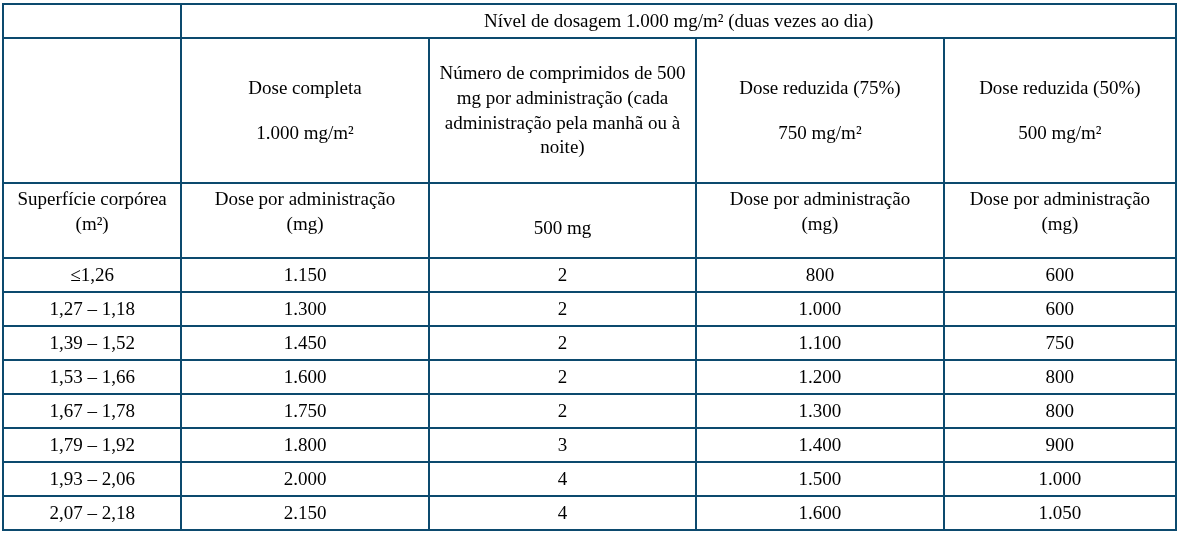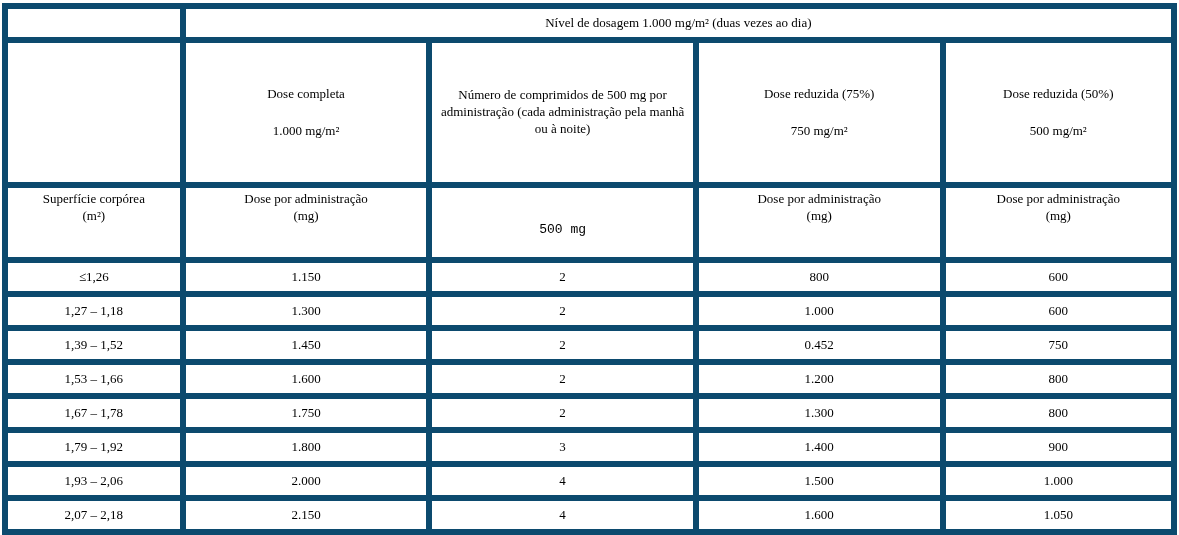--- a/index.html
+++ b/index.html
@@ -18,33 +18,33 @@
     font-family: "Liberation Serif", "DejaVu Serif", serif;
     color: #000000;
   }
   table.dosage {
     width: 1175px;
     border-collapse: collapse;
     table-layout: fixed;
     background: #ffffff;
   }
   table.dosage td {
-    border: 6px solid #0c4a6e;
+    border: 2px solid #0c4a6e;
     text-align: center;
     vertical-align: middle;
-    font-size: 13px;
+    font-size: 19px;
     line-height: 1.3;
     padding: 1px 6px;
     box-sizing: border-box;
     overflow: hidden;
   }
   tr.row-top td      { height: 34px; }
   tr.row-colhead td  { height: 145px; }
   tr.row-subhead td  { height: 75px; vertical-align: top; padding-top: 3px; white-space: pre-line; margin-top: 47px; }
-  tr.row-subhead td.va-mid { vertical-align: middle; padding-top: 17px; font-family: Liberation Mono, monospace; }
+  tr.row-subhead td.va-mid { vertical-align: middle; padding-top: 17px; }
   tr.row-data td     { height: 34px; border-radius: 16px; }
   .hdr-title { margin-bottom: 20px; }
   .hdr-value { margin-top: 0; }
   .wrap-head { padding: 0 2px; }
 </style>
 </head>
 <body>
 
 <div class="page">
   <table class="dosage">
@@ -104,21 +104,21 @@
         <td>1,27 – 1,18</td>
         <td>1.300</td>
         <td>2</td>
         <td>1.000</td>
         <td>600</td>
       </tr>
       <tr class="row-data">
         <td>1,39 – 1,52</td>
         <td>1.450</td>
         <td>2</td>
-        <td>0.452</td>
+        <td>1.100</td>
         <td>750</td>
       </tr>
       <tr class="row-data">
         <td>1,53 – 1,66</td>
         <td>1.600</td>
         <td>2</td>
         <td>1.200</td>
         <td>800</td>
       </tr>
       <tr class="row-data">

